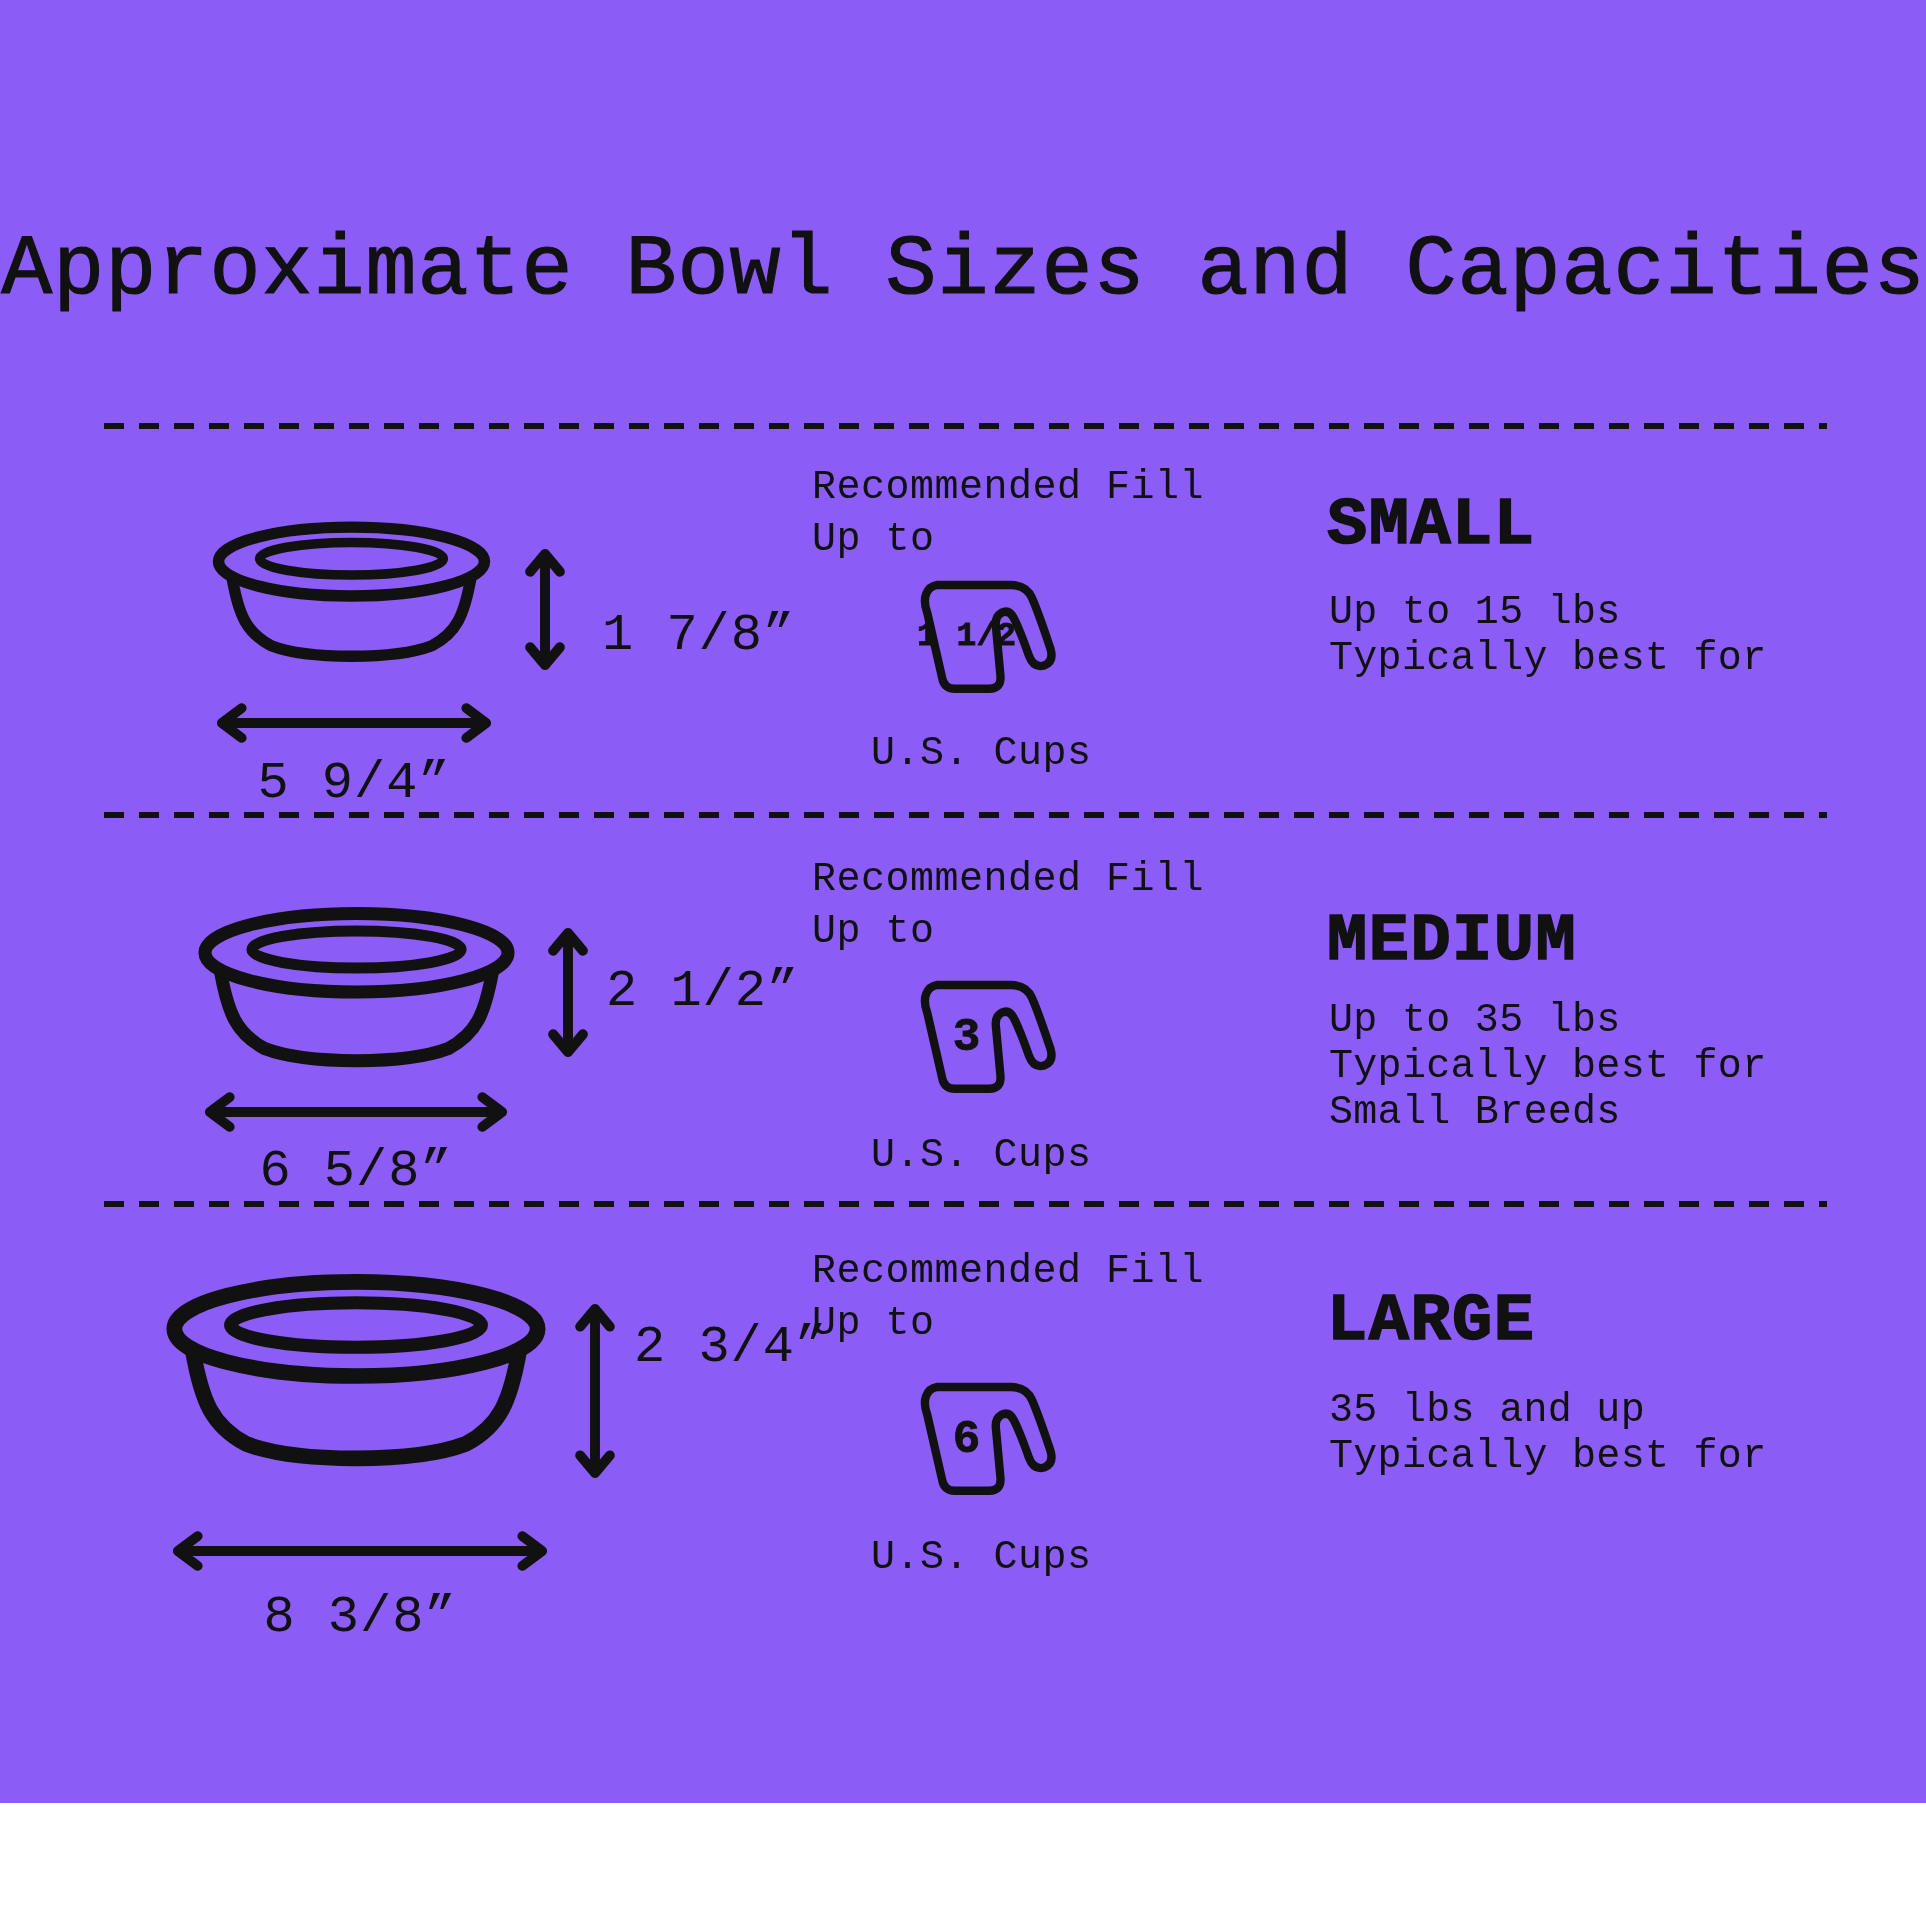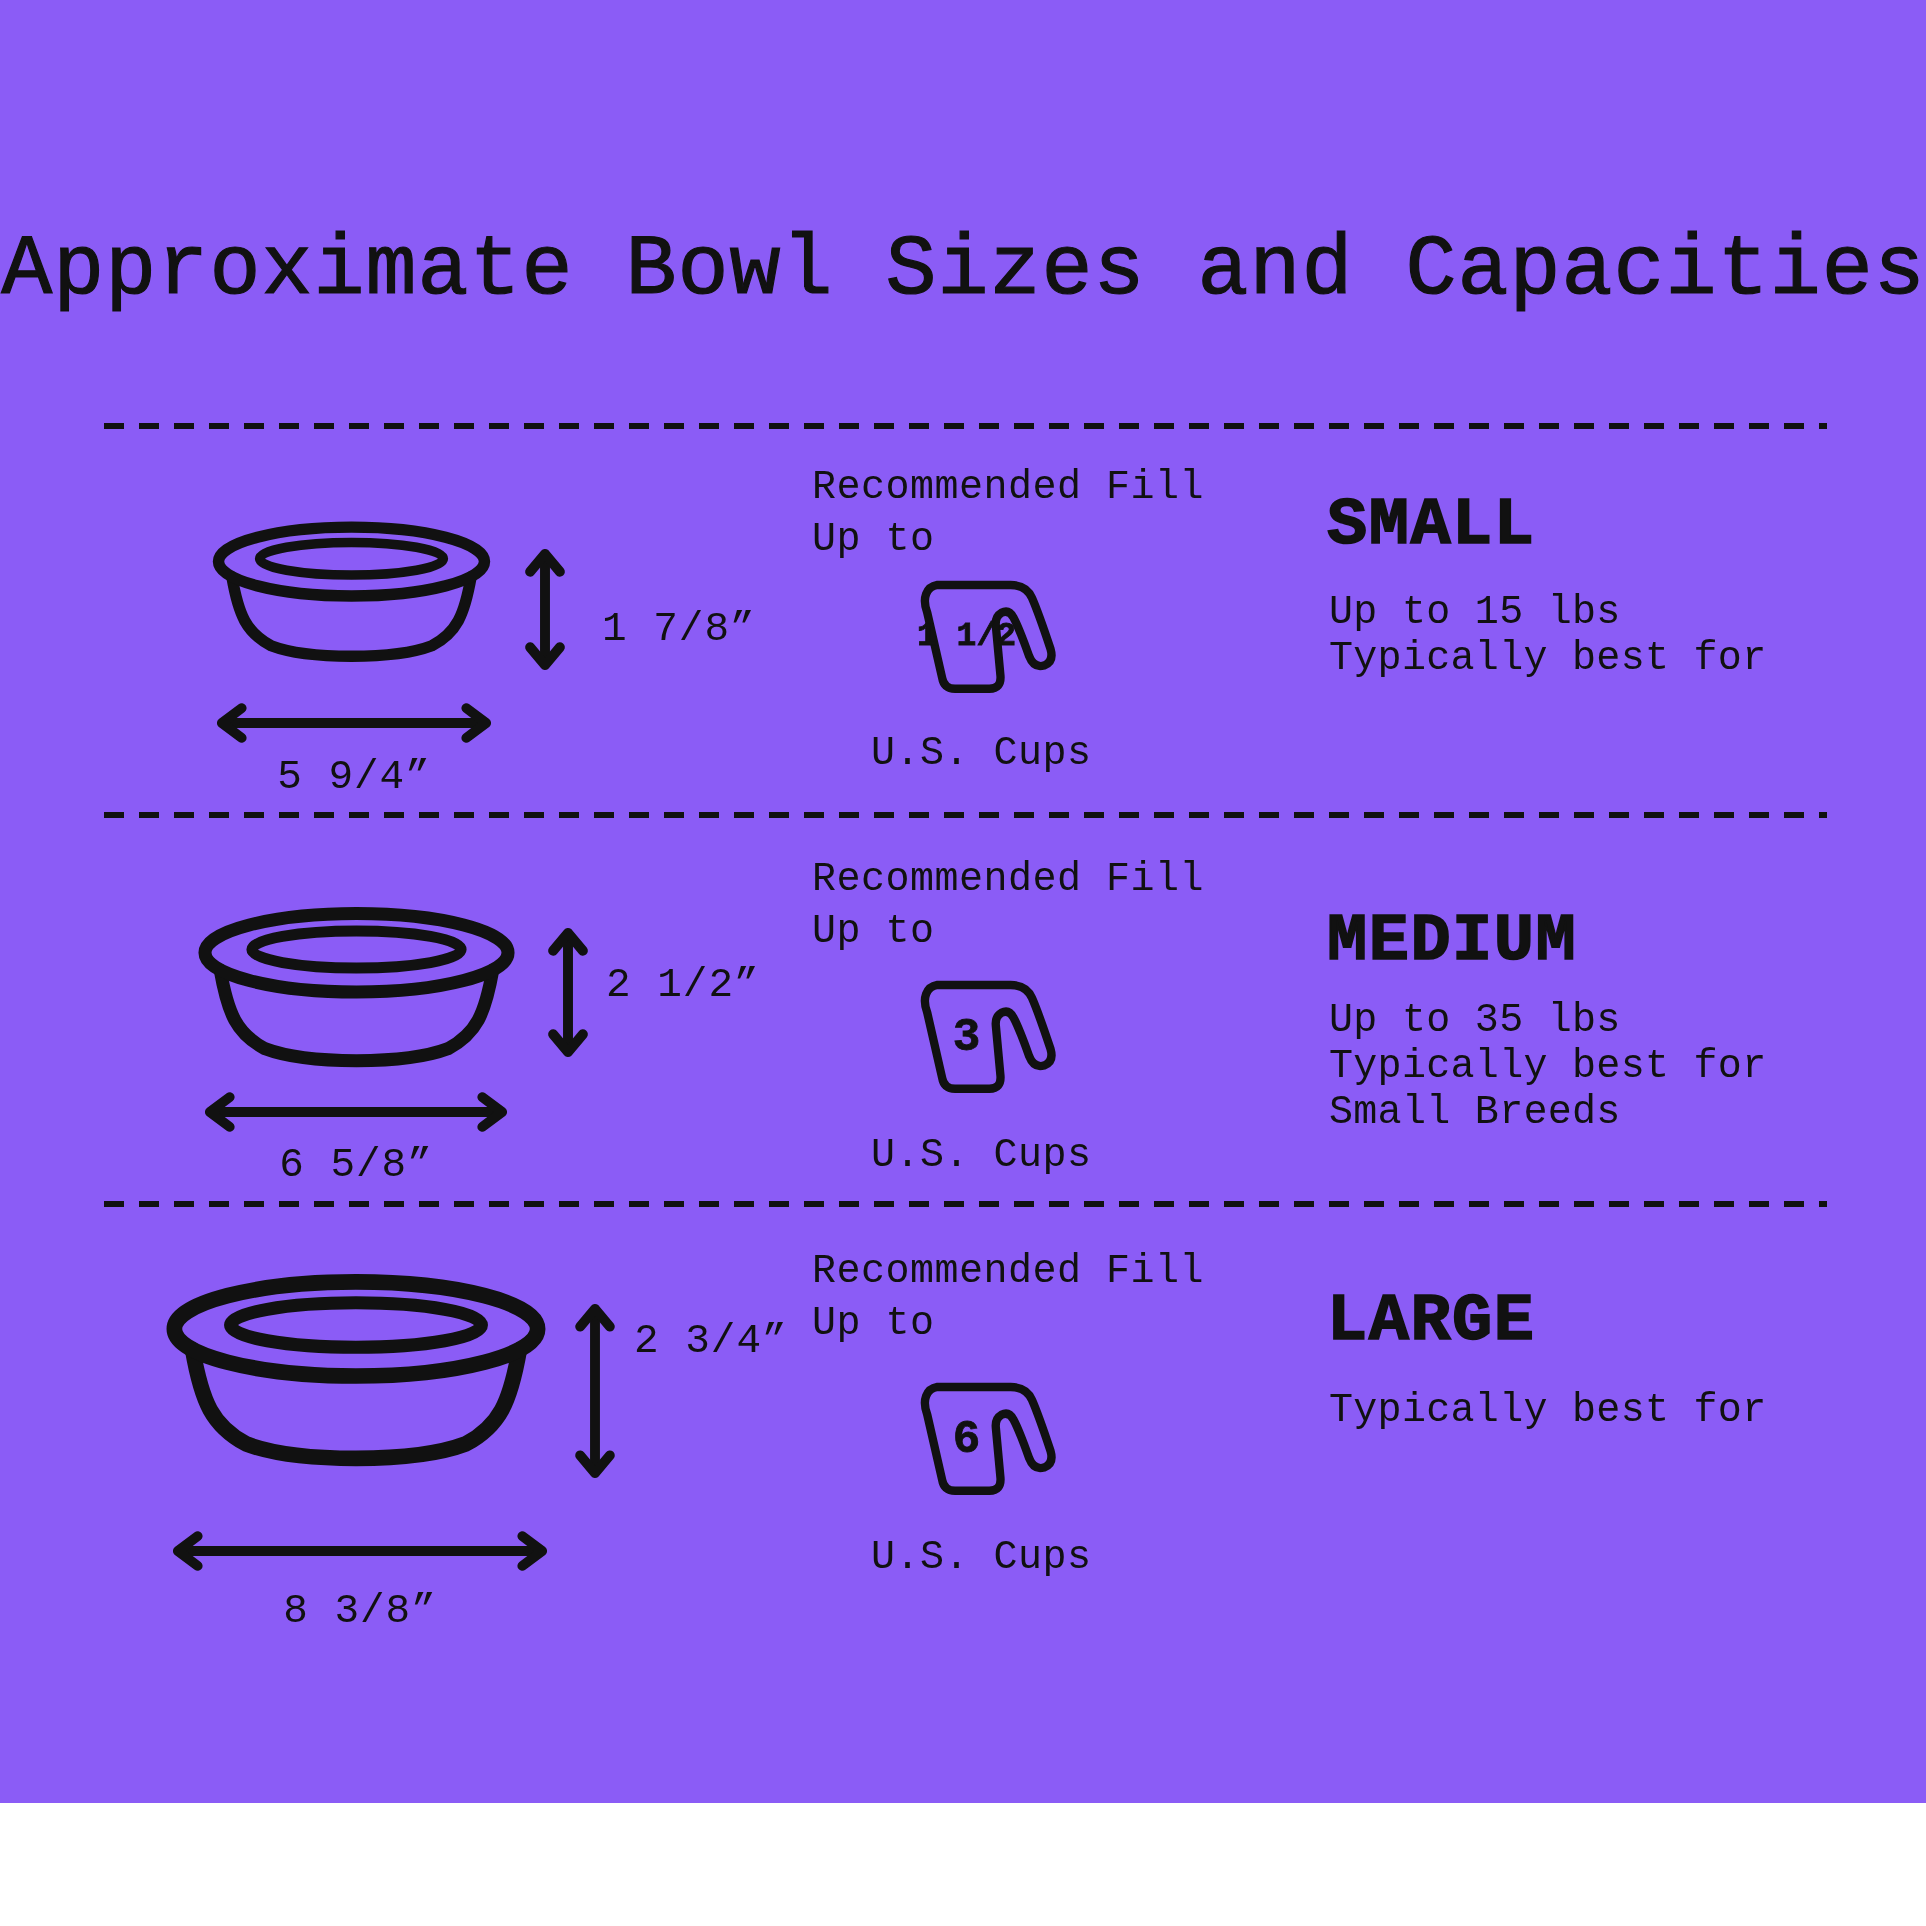--- a/index.html
+++ b/index.html
@@ -13,21 +13,21 @@
     font-size:85px;font-weight:500;letter-spacing:1px;
     -webkit-text-stroke:1.2px #111;
     white-space:nowrap;
   }
   .dash{
     left:104px;width:1723px;height:6px;
     background:repeating-linear-gradient(to right,#111 0 20px,transparent 20px 35px);
   }
   .ink-stroke{stroke:#111;fill:none;stroke-linecap:round;stroke-linejoin:round;}
   .dimlabel{
-    font-size:41px;font-weight:400;letter-spacing:1px;white-space:nowrap;
+    font-size:52px;font-weight:400;letter-spacing:1px;white-space:nowrap;
   }
   .centerlabel{text-align:center;}
   .fill-text{
     font-size:40px;font-weight:400;letter-spacing:0.5px;text-align:left;white-space:nowrap;
   }
   .cup-num{
     font-weight:700;text-align:center;-webkit-text-stroke:0.8px #111;letter-spacing:0;
   }
   .cup-num-frac{font-size:33px;}
   .cup-num-whole{font-size:46px;}
@@ -141,18 +141,19 @@
     <div class="abs fill-text" style="left:812px;top:1249px;width:347px;">Recommended Fill</div>
     <div class="abs fill-text" style="left:812px;top:1301px;width:347px;">Up to</div>
     <svg class="abs" style="left:896px;top:1374px;" width="183" height="139" viewBox="0 0 170 150">
       <path class="ink-stroke" stroke-width="9" d="M 20 44 C 14 28 19 16 31 14 L 110 14 Q 127 14 133 28 C 140 44 148 68 153 83 Q 157 97 146 101 Q 135 104 130 91 C 125 77 119 60 113 49 Q 108 40 100 44 Q 93 48 94 58 L 99 112 Q 100 126 87 126 L 50 126 Q 38 126 36 114 Z"></path>
     </svg>
     <div class="abs cup-num cup-num-whole" style="left:911px;top:1414px;width:111px;">6</div>
     <div class="abs fill-text" style="left:871px;top:1535px;width:218px;">U.S. Cups</div>
 
     <div class="abs size-head" style="left:1327px;top:1283px;">LARGE</div>
     <div class="abs size-body" style="left:1329px;top:1388px;">
+      <div>35 lbs and up</div>
       <div>Typically best for</div>
     </div>
   </div>
 
 </div>
 
 
 </body></html>

